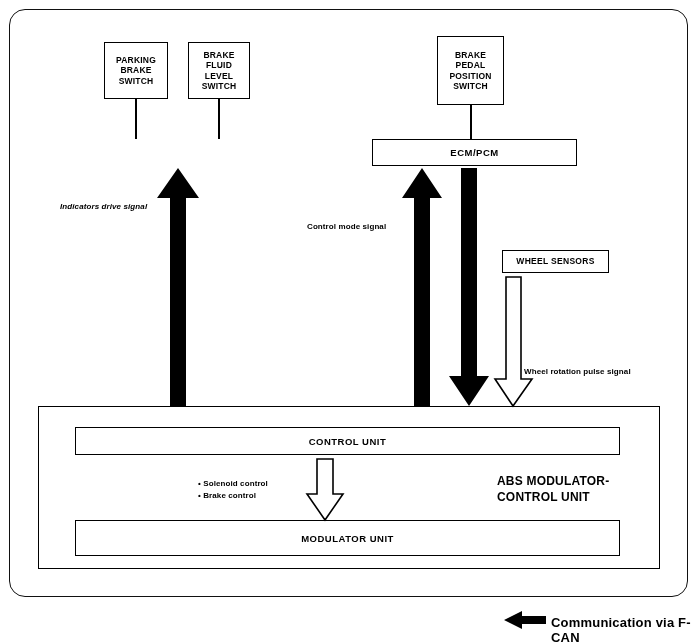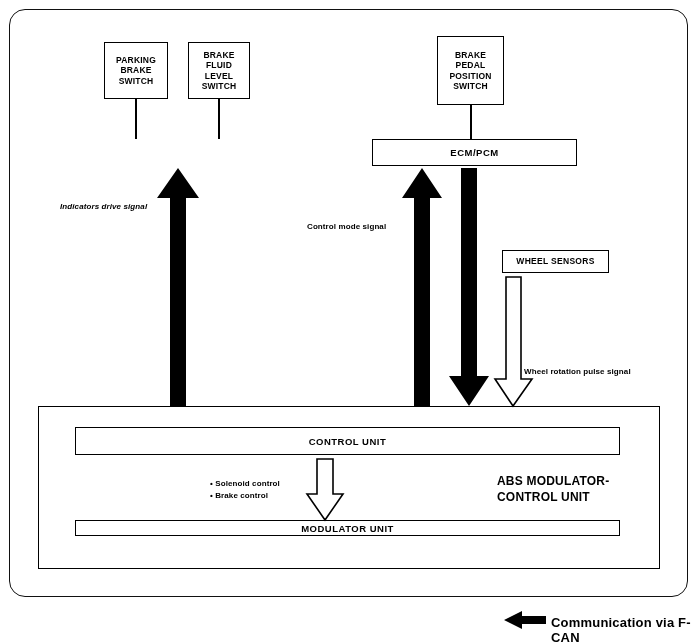--- a/index.html
+++ b/index.html
@@ -38,33 +38,33 @@
   .l-fluid{left:218px;top:99px;height:40px;}
   .l-bpps{left:470px;top:105px;height:34px;}
 
   
   .abs-outer{position:absolute;left:38px;top:406px;width:622px;height:163px;
              border:1.6px solid #000;background:#fff;box-sizing:border-box;}
   .abs-inner{position:absolute;border:1.6px solid #000;background:#fff;
              box-sizing:border-box;display:flex;align-items:center;
              justify-content:center;font-weight:bold;font-size:9.5px;letter-spacing:.5px;}
   .unit-control{left:75px;top:427px;width:545px;height:28px;}
-  .unit-modulator{left:75px;top:520px;width:545px;height:16px;}
+  .unit-modulator{left:75px;top:520px;width:545px;height:36px;}
 
   .abs-caption{position:absolute;left:497px;top:474px;font-size:12px;
                font-weight:bold;line-height:1.3;letter-spacing:.2px;}
 
   
   .sig{position:absolute;font-size:8px;font-weight:bold;line-height:1.45;letter-spacing:.1px;}
   .sig .it{font-style:italic;}
   .s-ind{left:60px;top:201px;font-style:italic;}
   .s-mode{left:307px;top:201px;margin-top:20px;}
   .s-bpps{left:478px;top:197px;}
   .s-wheel{left:524px;top:322px;margin-top:44px;}
-  .s-solmot{left:210px;top:478px;}
+  .s-solmot{left:198px;top:478px;}
   .legend-text{position:absolute;left:551px;top:615px;font-size:13px;font-weight:bold;letter-spacing:.2px;}
 
   
   svg.arrows{position:absolute;left:0;top:0;width:698px;height:642px;overflow:visible;}
 </style>
 </head>
 <body>
 
 <div id="canvas">
 

